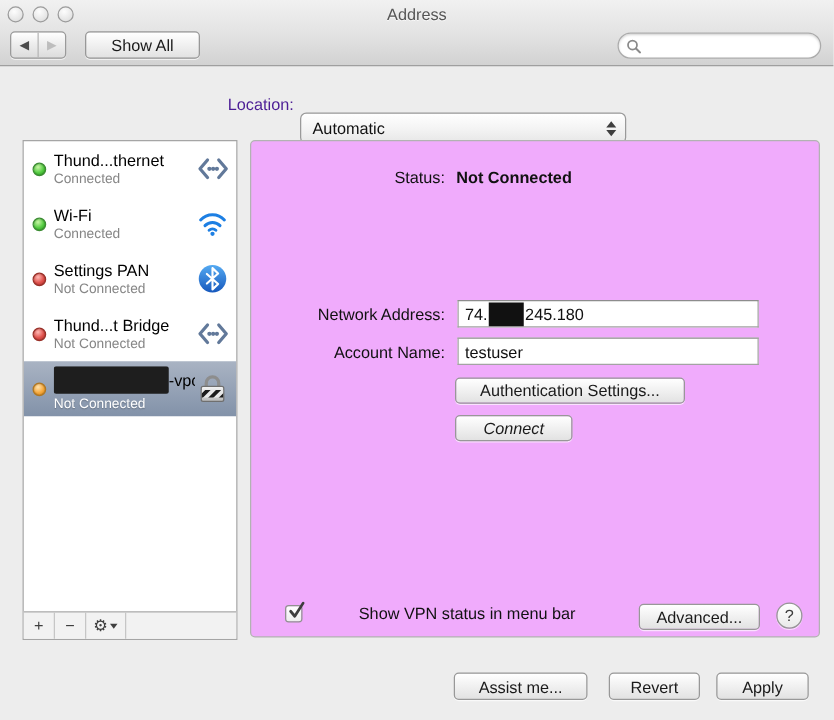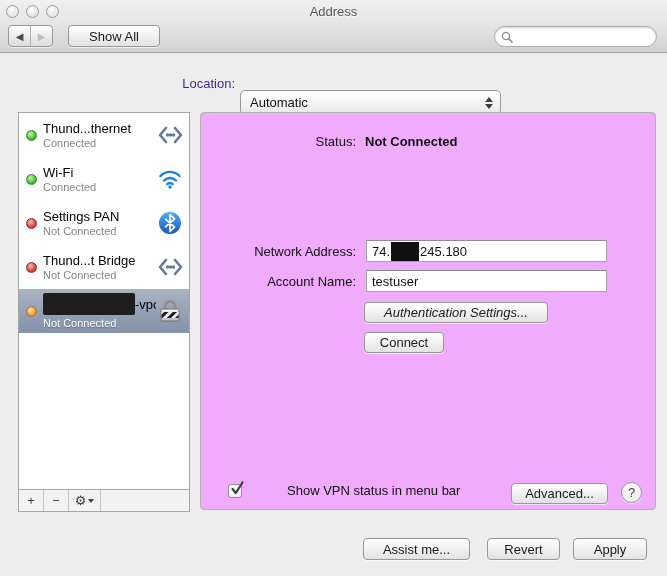--- a/index.html
+++ b/index.html
@@ -79,22 +79,22 @@
   .form-label { width:155px; text-align:right; color:#111; }
   .row-status { top:21px; }
   .status-val { margin-left:9px; font-weight:bold; }
   .row-config { top:95px; }
   .cfg-popup { margin-left:8px; width:245px; height:23px; border-radius:4px; }
   .row-server { top:127px; }
   .row-account { top:157px; }
   .tfield { margin-left:10px; width:241px; height:22px; background:#fff; border:1px solid #a3a3a3;
             border-top-color:#8d8d8d; display:flex; align-items:center; padding-left:5px; font-size:13px; }
   .redact-ip { display:inline-block; width:28px; height:19px; background:#111; margin:0 1px; vertical-align:-5px; }
-  .auth-btn { position:absolute; top:189px; left:163px; width:184px; height:21px;font-style:italic; }
-  .connect-btn { position:absolute; top:219px; left:163px; width:80px; height:21px; }
+  .auth-btn { position:absolute; top:189px; left:163px; width:184px; height:21px; }
+  .connect-btn { position:absolute; top:219px; left:163px; width:94px; height:21px;font-style:italic; }
 
   .vpn-check-row { position:absolute; top:370px; left:27px; display:flex; align-items:center;gap:40px; }
   .checkbox { width:14px; height:14px; background:linear-gradient(180deg,#fff,#ededed); border:1px solid #919191;
               border-radius:3px; position:relative; }
   .checkbox svg { position:absolute; left:1px; top:-4px; overflow:visible; }
   .check-label { margin-left:5px; }
   .advanced-btn { position:absolute; top:370px; left:310px; width:97px; height:21px; }
   .help-btn { position:absolute; top:369px; left:420px; width:21px; height:21px; border-radius:50%;
               border:1px solid #969696; background:linear-gradient(180deg,#ffffff,#e9e9e9);
               display:flex; align-items:center; justify-content:center; font-size:13px; color:#3d3d3d;

